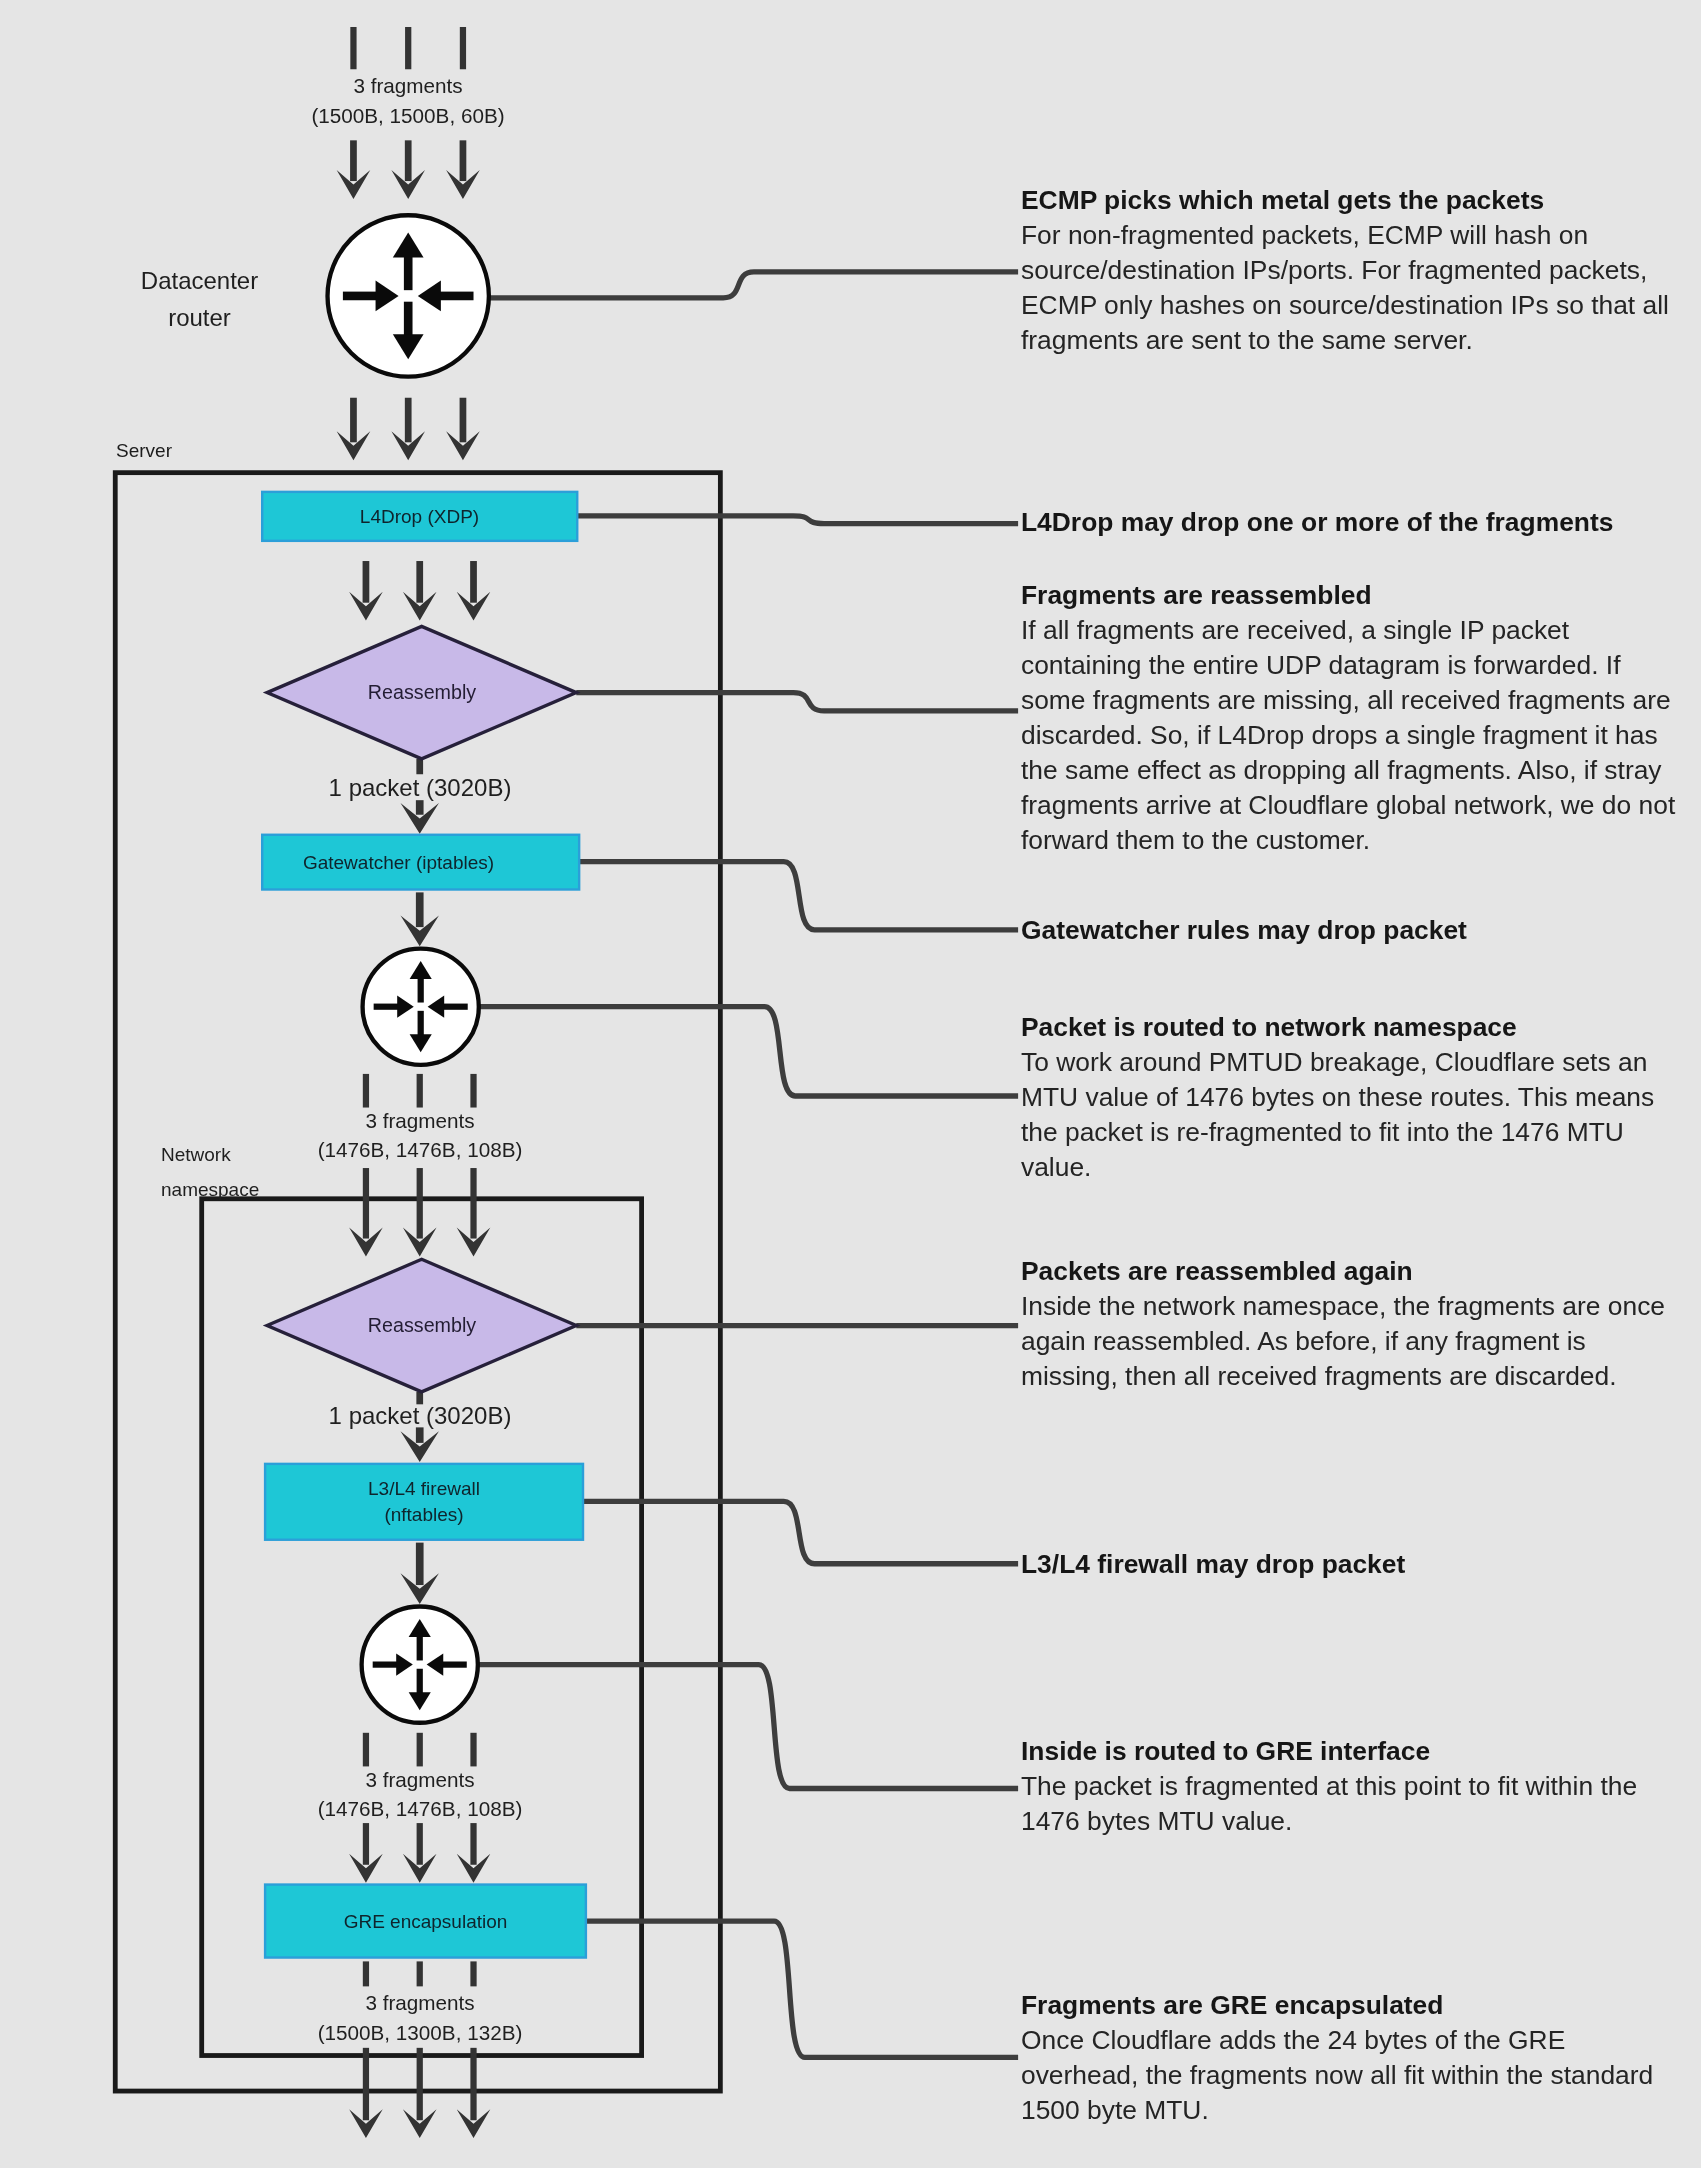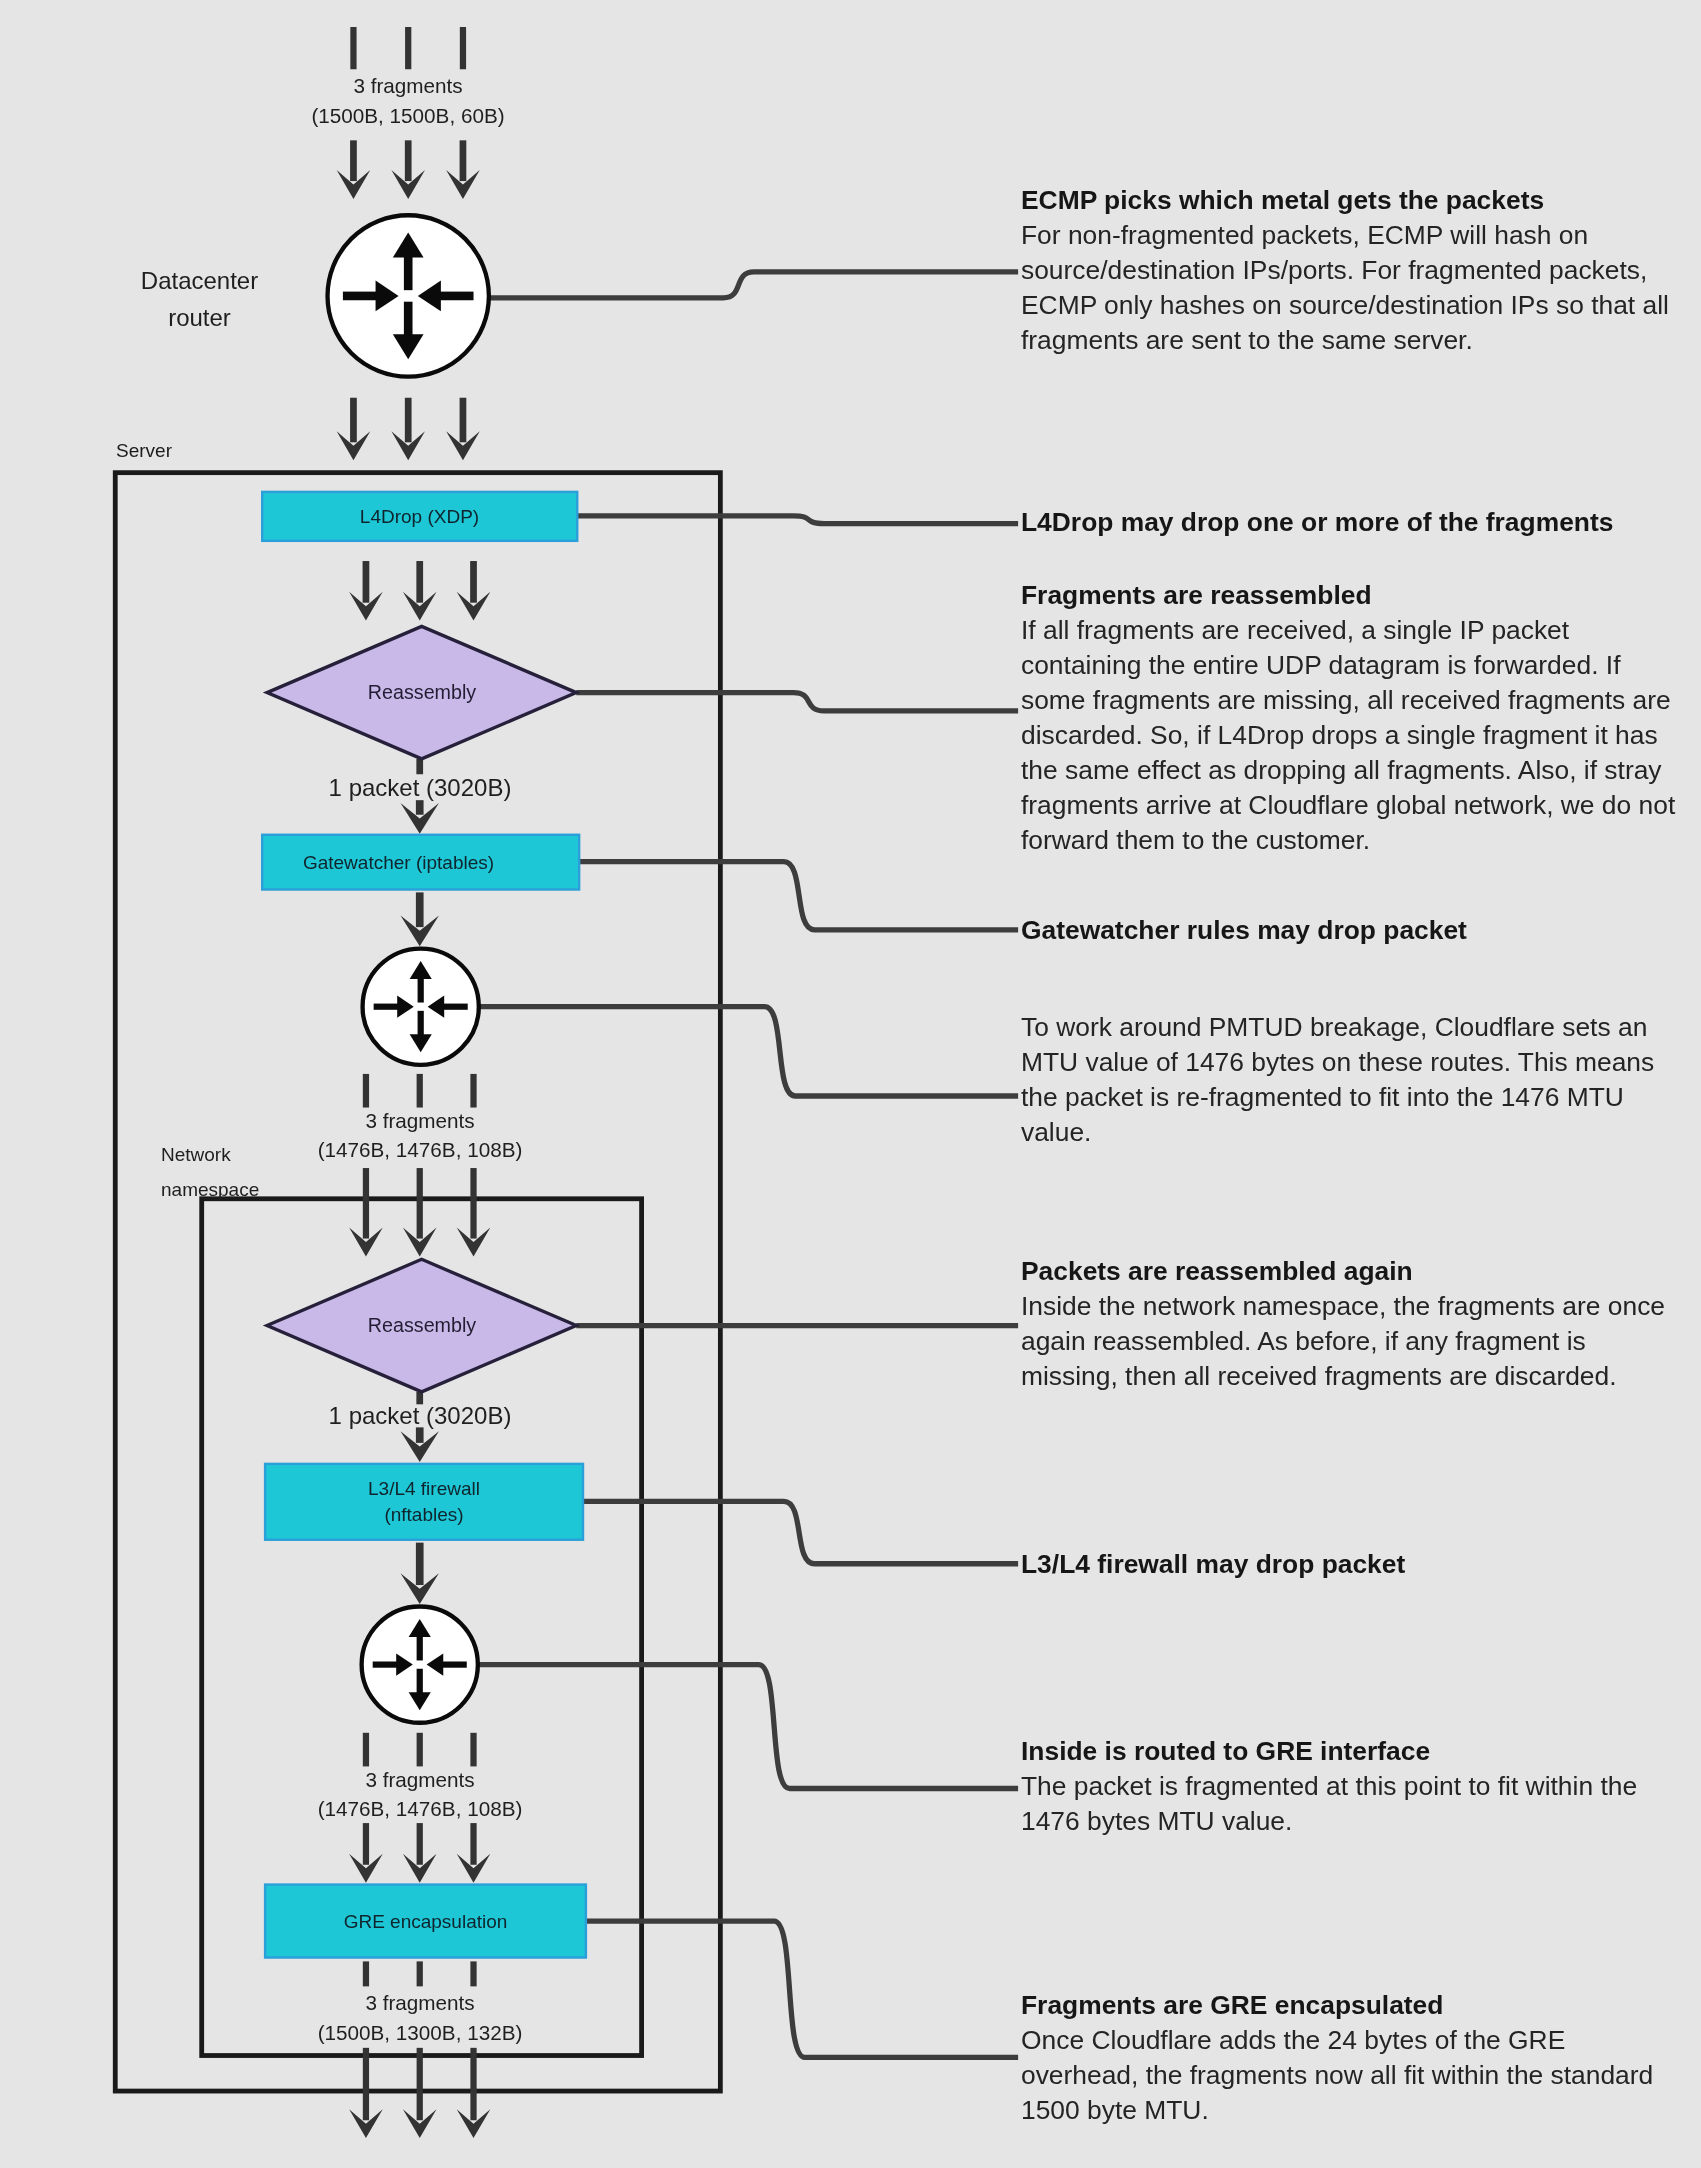--- a/index.html
+++ b/index.html
@@ -246,20 +246,21 @@
     <div class="ann-h">L4Drop may drop one or more of the fragments</div>
   </div>
   <div class="ann" style="top:578px;">
     <div class="ann-h">Fragments are reassembled</div>
     <div class="ann-b">If all fragments are received, a single IP packet containing the entire UDP datagram is forwarded. If some fragments are missing, all received fragments are discarded. So, if L4Drop drops a single fragment it has the same effect as dropping all fragments. Also, if stray fragments arrive at Cloudflare global network, we do not forward them to the customer.</div>
   </div>
   <div class="ann" style="top:913px;">
     <div class="ann-h">Gatewatcher rules may drop packet</div>
   </div>
   <div class="ann" style="top:1010px;">
+    <div class="ann-h">Packet is routed to network namespace</div>
     <div class="ann-b">To work around PMTUD breakage, Cloudflare sets an MTU value of 1476 bytes on these routes. This means the packet is re-fragmented to fit into the 1476 MTU value.</div>
   </div>
   <div class="ann" style="top:1254px;">
     <div class="ann-h">Packets are reassembled again</div>
     <div class="ann-b">Inside the network namespace, the fragments are once again reassembled. As before, if any fragment is missing, then all received fragments are discarded.</div>
   </div>
   <div class="ann" style="top:1547px;">
     <div class="ann-h">L3/L4 firewall may drop packet</div>
   </div>
   <div class="ann" style="top:1734px;">

